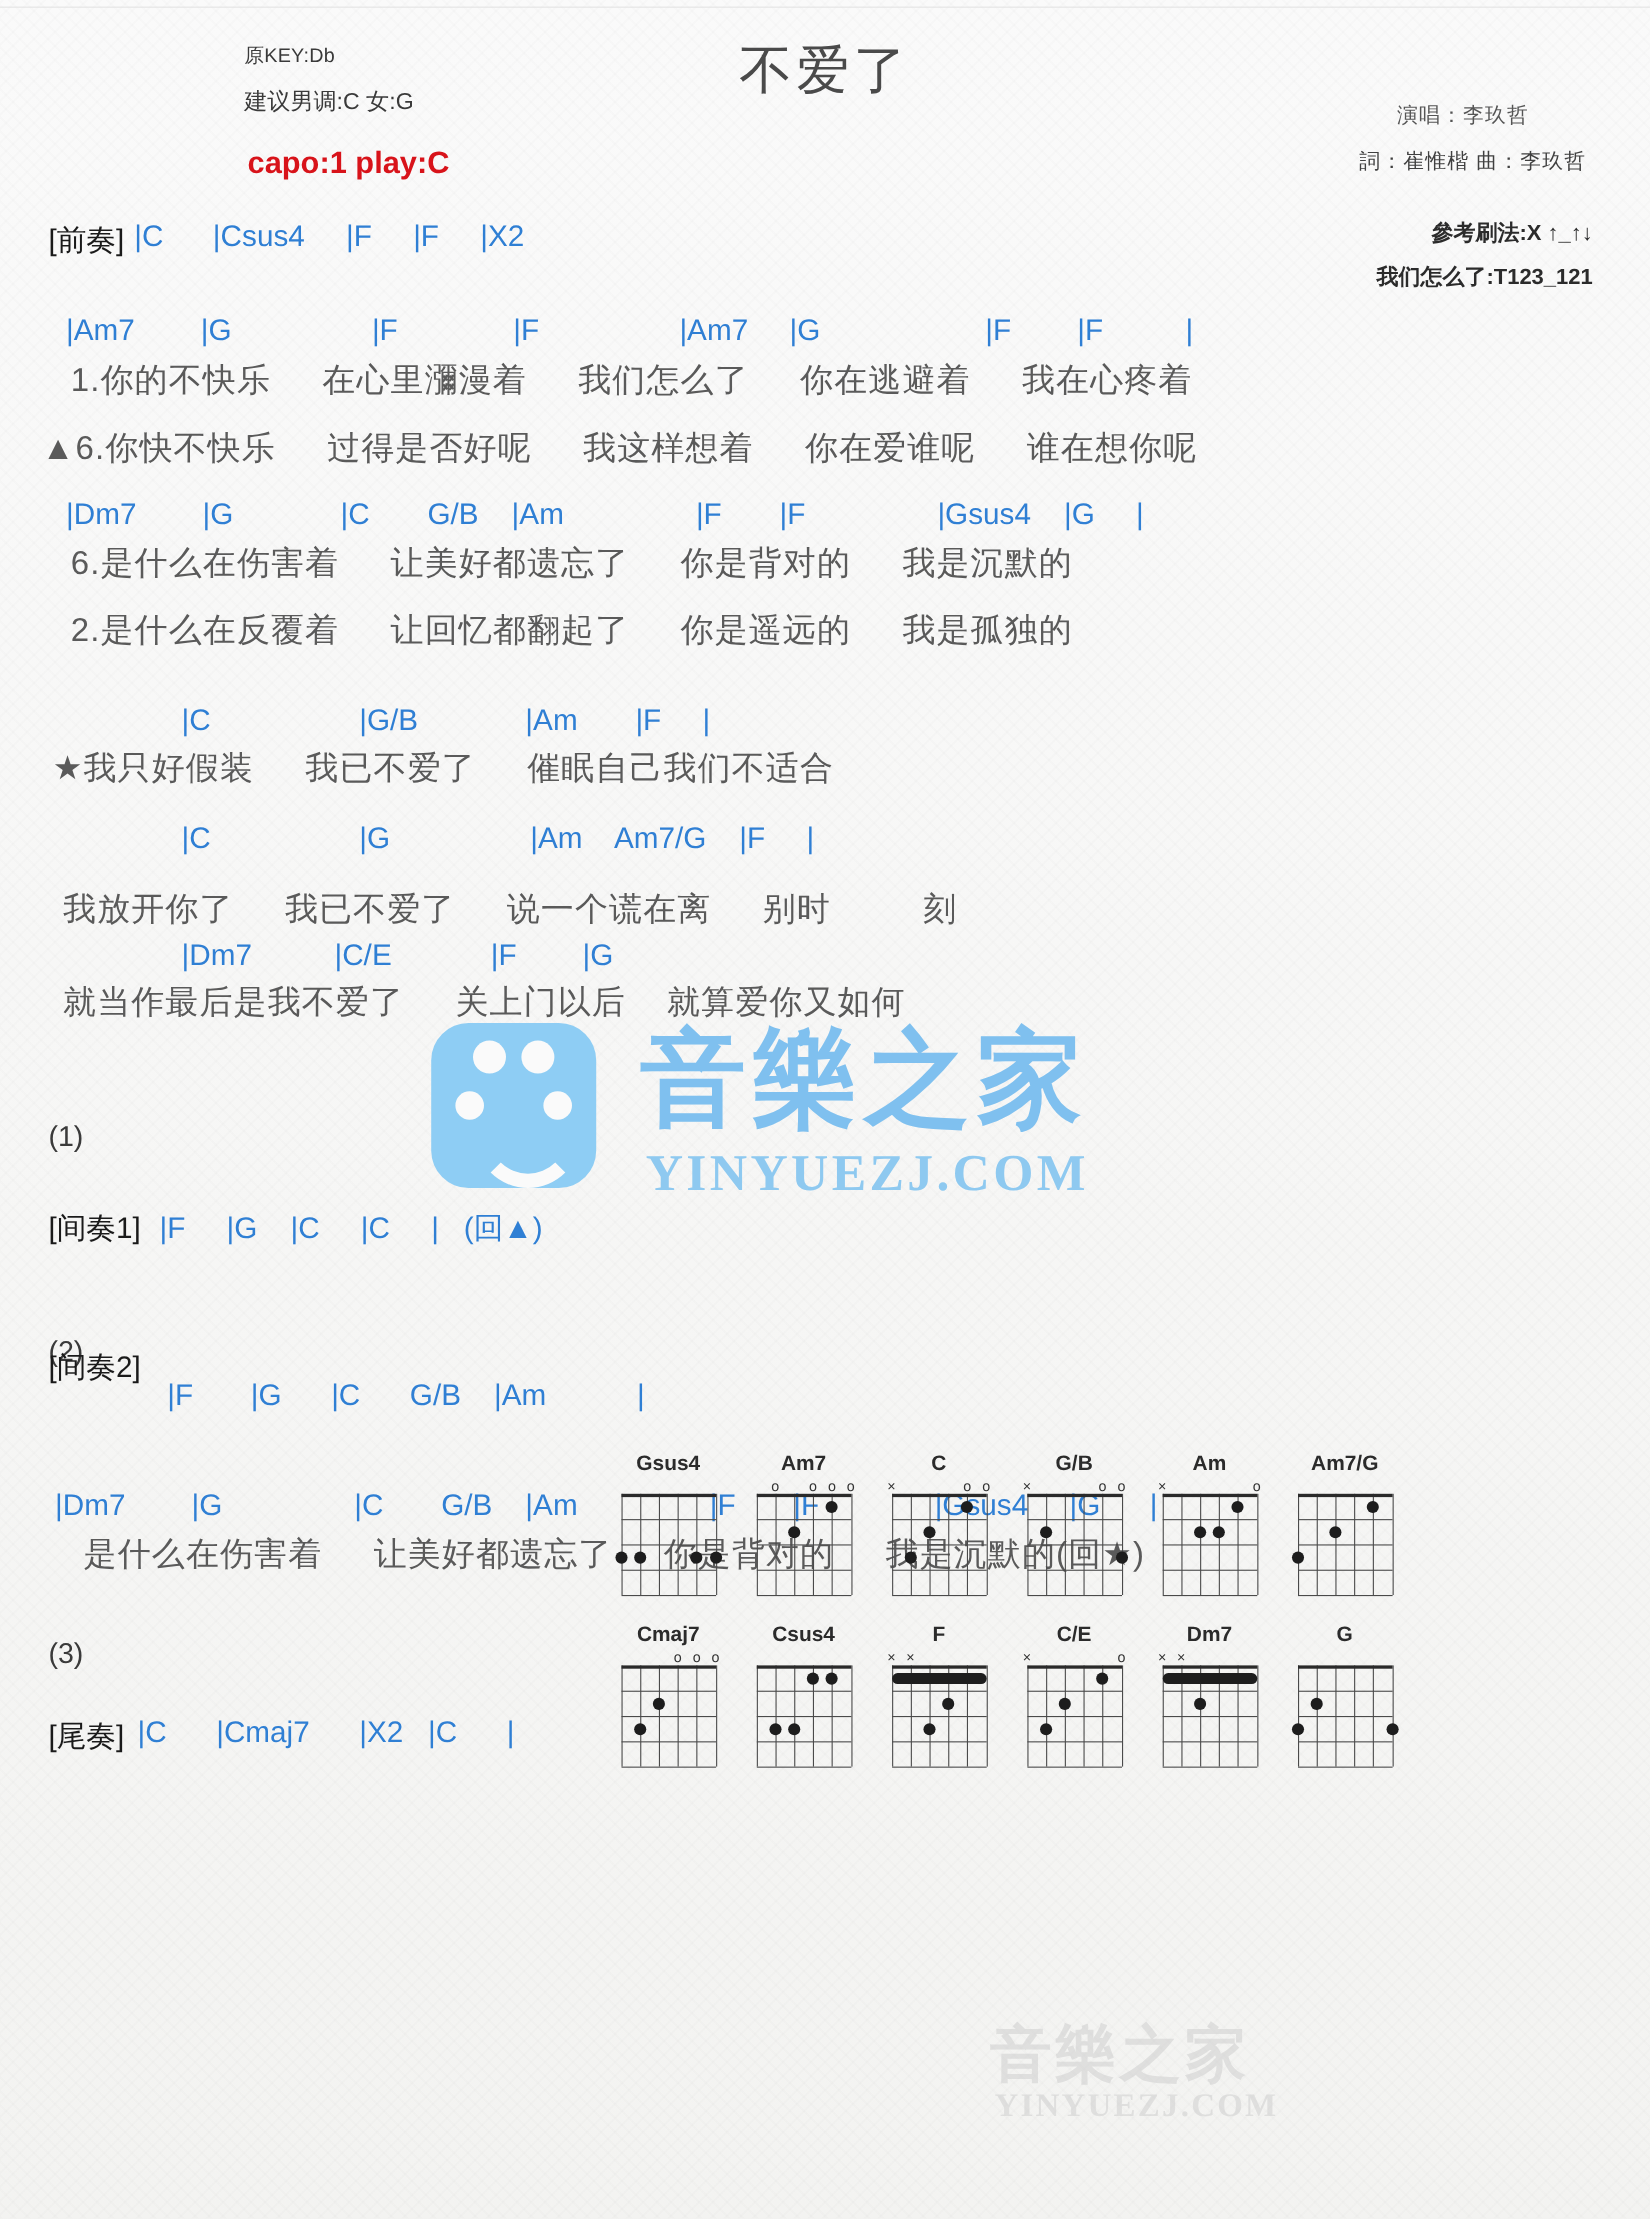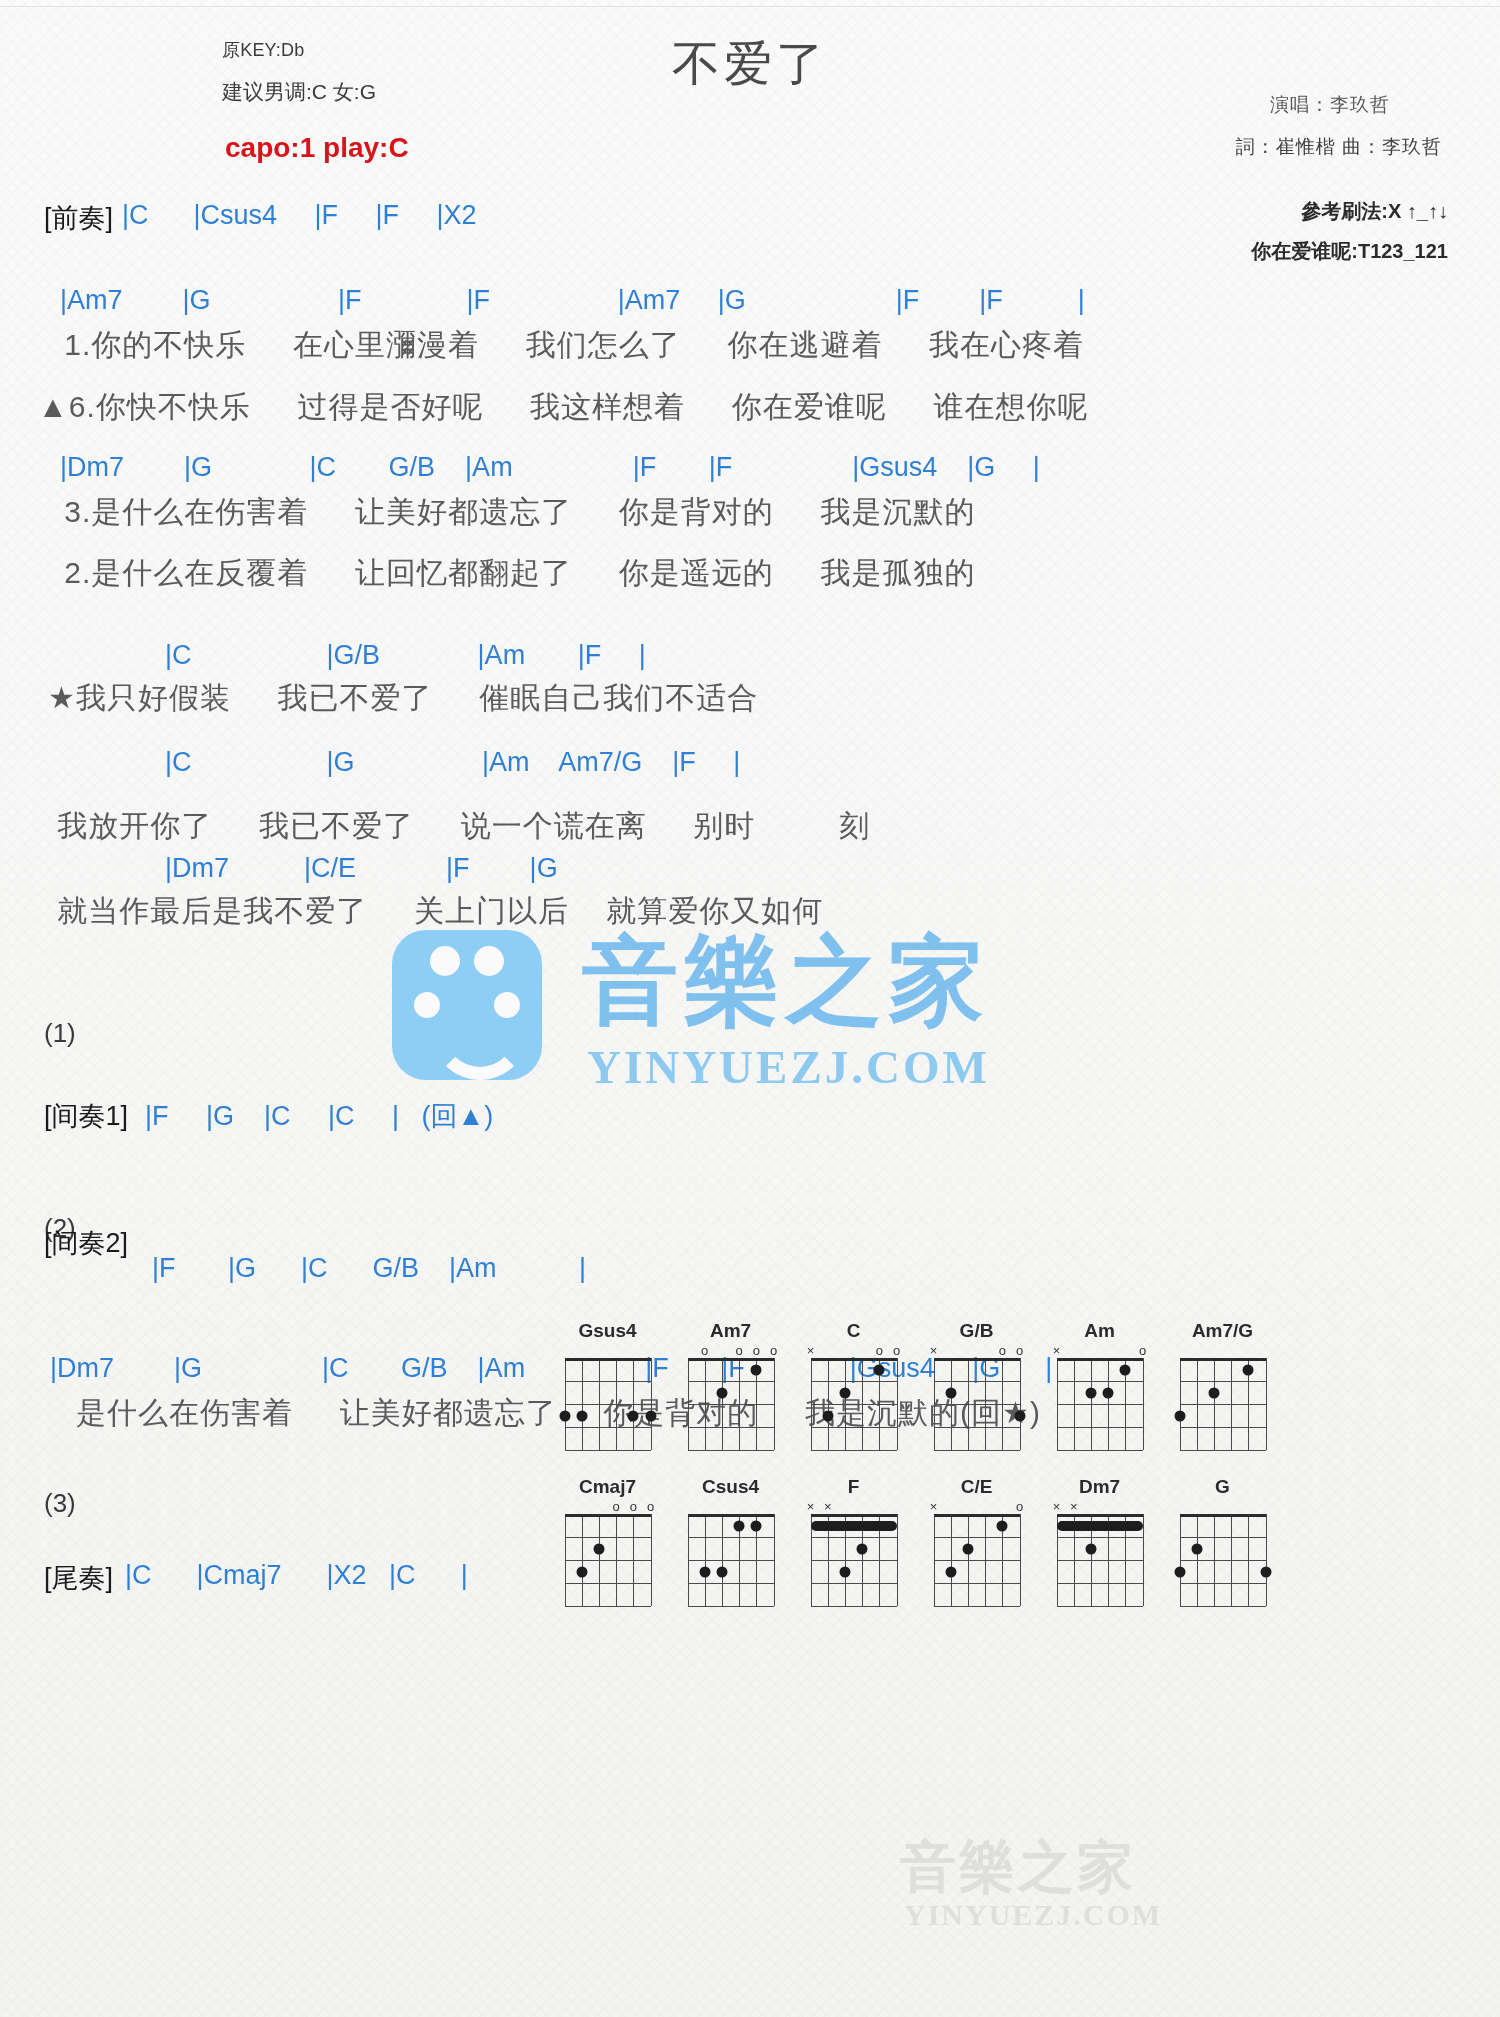--- a/index.html
+++ b/index.html
@@ -80,30 +80,30 @@
 <div class="sheet"></div>
 <div class="topline"></div>
 
 <div class="hdr-key">原KEY:Db</div>
 <div class="hdr-sug">建议男调:C 女:G</div>
 <div class="hdr-capo">capo:1 play:C</div>
 <div class="title">不爱了</div>
 <div class="credit1">演唱：李玖哲</div>
 <div class="credit2">詞：崔惟楷   曲：李玖哲</div>
 <div class="ref1">參考刷法:X ↑_↑↓</div>
-<div class="ref2">你在爱谁呢:T123_121</div>
+<div class="ref2">我们怎么了:T123_121</div>
 
 <div class="row sec" style="left:44px;top:200px;">[前奏]</div>
 <div class="row chord" style="left:122px;top:200px;">|C      |Csus4     |F     |F     |X2</div>
 
 <div class="row chord" style="left:60px;top:285px;">|Am7        |G                 |F              |F                 |Am7     |G                    |F        |F          |</div>
 <div class="row lyr" style="left:55px;top:325px;"> 1.你的不快乐     在心里瀰漫着     我们怎么了     你在逃避着     我在心疼着</div>
 <div class="row lyr" style="left:38px;top:387px;">▲6.你快不快乐     过得是否好呢     我这样想着     你在爱谁呢     谁在想你呢</div>
 <div class="row chord" style="left:60px;top:452px;">|Dm7        |G             |C       G/B    |Am                |F       |F                |Gsus4    |G     |</div>
-<div class="row lyr" style="left:55px;top:492px;"> 3.是什么在伤害着     让美好都遗忘了     你是背对的     我是沉默的</div>
+<div class="row lyr" style="left:55px;top:492px;"> 6.是什么在伤害着     让美好都遗忘了     你是背对的     我是沉默的</div>
 <div class="row lyr" style="left:55px;top:553px;"> 2.是什么在反覆着     让回忆都翻起了     你是遥远的     我是孤独的</div>
 
 <div class="row chord" style="left:60px;top:640px;">              |C                  |G/B             |Am       |F     |</div>
 <div class="row lyr" style="left:48px;top:678px;">★我只好假装     我已不爱了     催眠自己我们不适合</div>
 <div class="row chord" style="left:60px;top:747px;">              |C                  |G                 |Am    Am7/G    |F     |</div>
 <div class="row lyr" style="left:48px;top:765px;margin-top:41px;"> 我放开你了     我已不爱了     说一个谎在离     别时         刻</div>
 <div class="row chord" style="left:60px;top:853px;">              |Dm7          |C/E            |F        |G</div>
 <div class="row lyr" style="left:48px;top:891px;"> 就当作最后是我不爱了     关上门以后    就算爱你又如何</div>
 
 <div class="wm">

